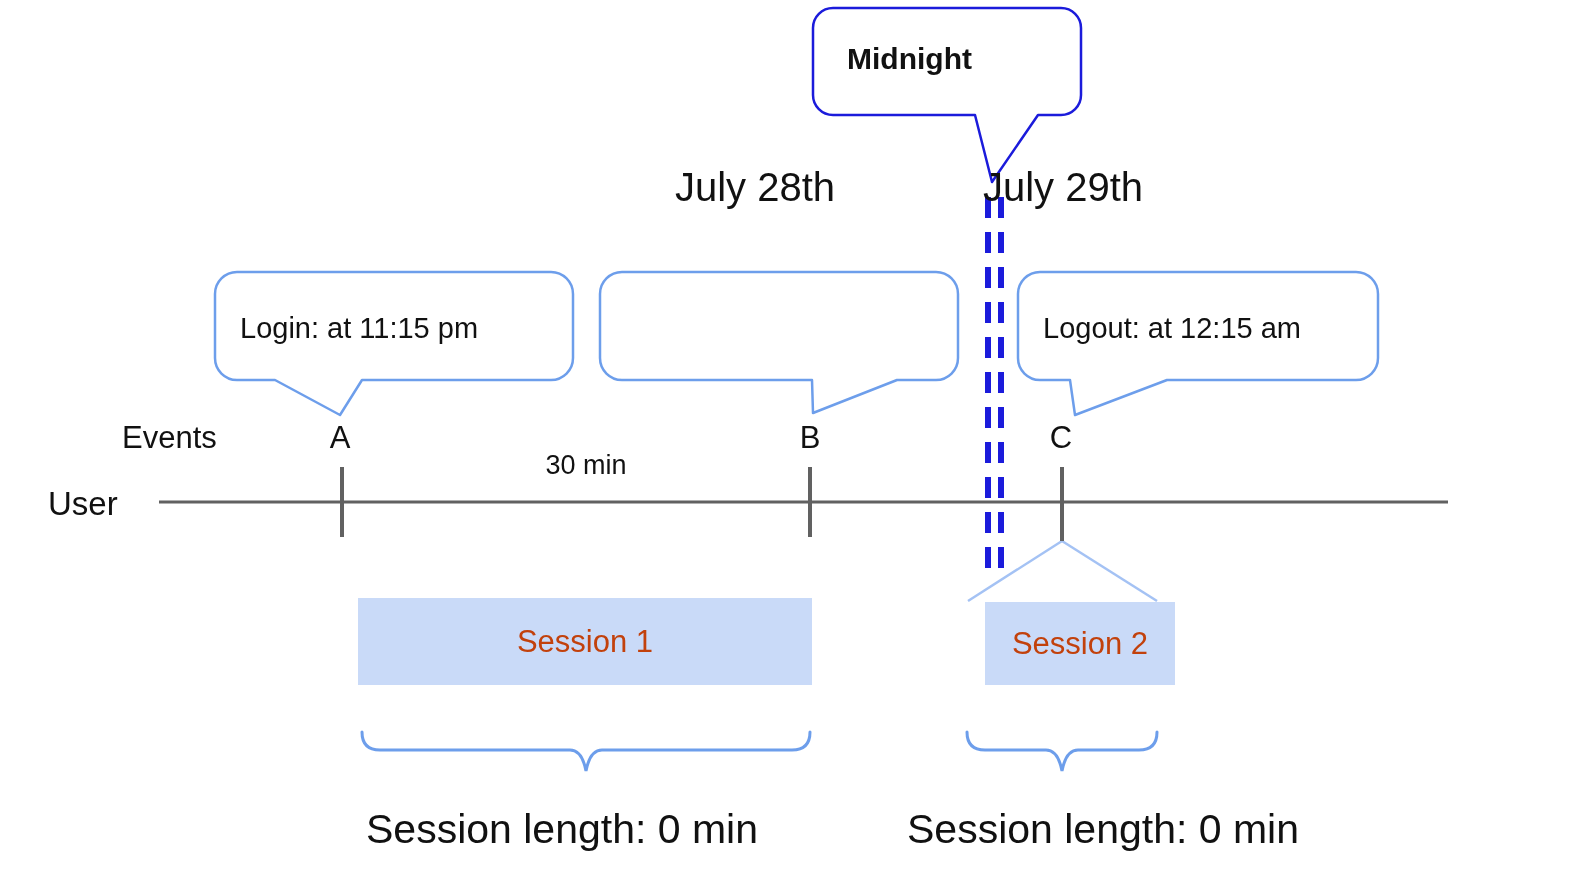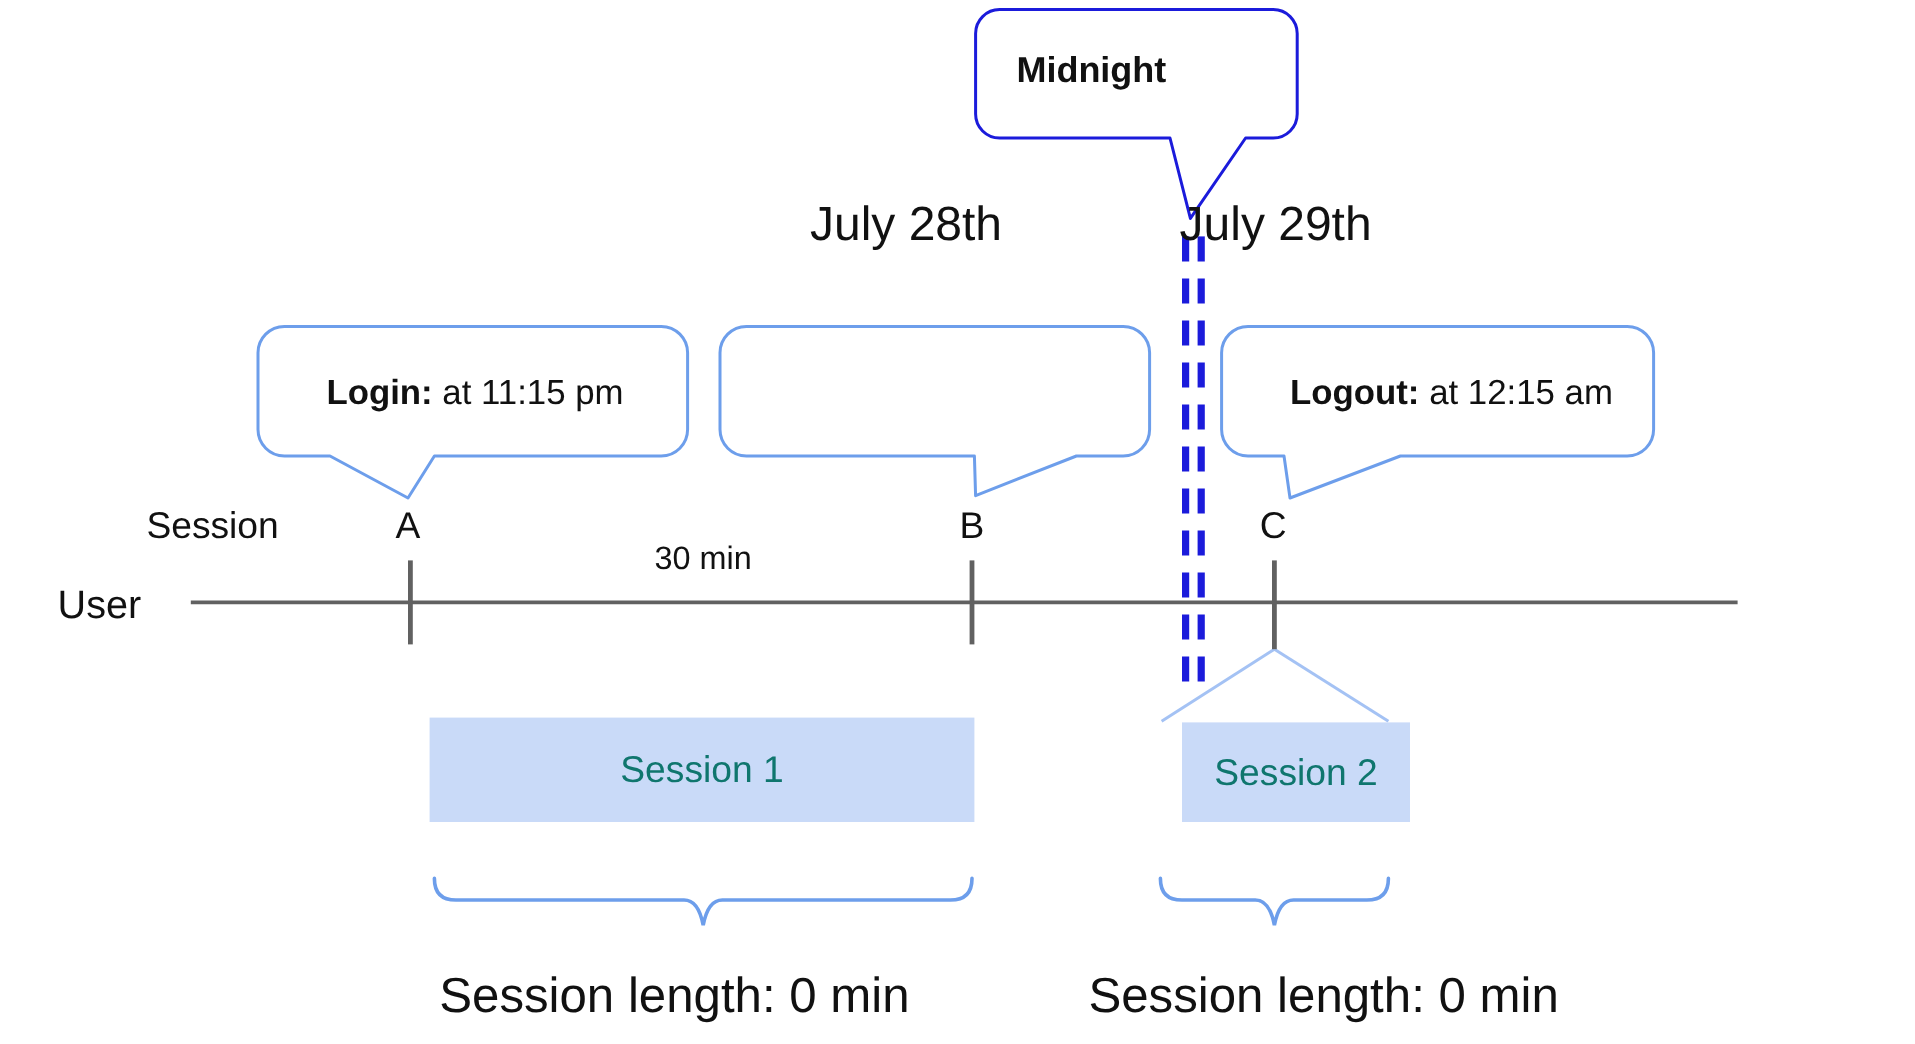--- a/index.html
+++ b/index.html
@@ -8,32 +8,32 @@
     width:1448px;height:870px;
     background:#ffffff;
     font-family:"Liberation Sans", sans-serif;
     color:#111;
     overflow:hidden;
   }
   #shapes{position:absolute;left:0;top:0;width:1596px;height:870px;}
   .abs{position:absolute;white-space:nowrap;}
   .ctr{transform:translateX(-50%);}
   .bubble-text{font-size:29px;line-height:34px;}
-  .bubble-text b{font-weight:bold;margin-left:32px;}
+  .bubble-text b{font-weight:normal;}
   .midnight-text{font-size:30px;font-weight:bold;}
   .date-label{font-size:40px;}
   .mark-label{font-size:31px;}
   .events-label{font-size:31px;}
   .user-label{font-size:33px;}
   .interval-label{font-size:27px;}
   .session-box{
     position:absolute;
     background:#c9daf8;
     display:flex;align-items:center;justify-content:center;
-    font-size:31px;color:#0f766e;
+    font-size:31px;color:#c2410c;
   }
   .length-label{font-size:41px;}
 </style>
 </head>
 <body>
 
 <div id="canvas">
 
   <svg id="shapes" viewBox="0 0 1596 870">
 
@@ -64,21 +64,21 @@
   <div class="abs ctr date-label" style="left:755px;top:165px;">July 28th</div>
   <div class="abs ctr date-label" style="left:1063px;top:165px;">July 29th</div>
 
   <div class="abs bubble-text" style="left:240px;top:311px;">
     <b>Login:</b><span> at 11:15 pm</span>
   </div>
   <div class="abs bubble-text" style="left:1043px;top:311px;">
     <b>Logout:</b><span> at 12:15 am</span>
   </div>
 
-  <div class="abs events-label" style="left:122px;top:420px;">Session</div>
+  <div class="abs events-label" style="left:122px;top:420px;">Events</div>
   <div class="abs ctr mark-label" style="left:340px;top:420px;">A</div>
   <div class="abs ctr mark-label" style="left:810px;top:420px;">B</div>
   <div class="abs ctr mark-label" style="left:1061px;top:420px;">C</div>
 
   <div class="abs ctr interval-label" style="left:586px;top:450px;">30 min</div>
 
   <div class="abs user-label" style="left:48px;top:485px;">User</div>
 
   <div class="session-box" style="left:358px;top:598px;width:454px;height:87px;">
     <span>Session 1</span>

